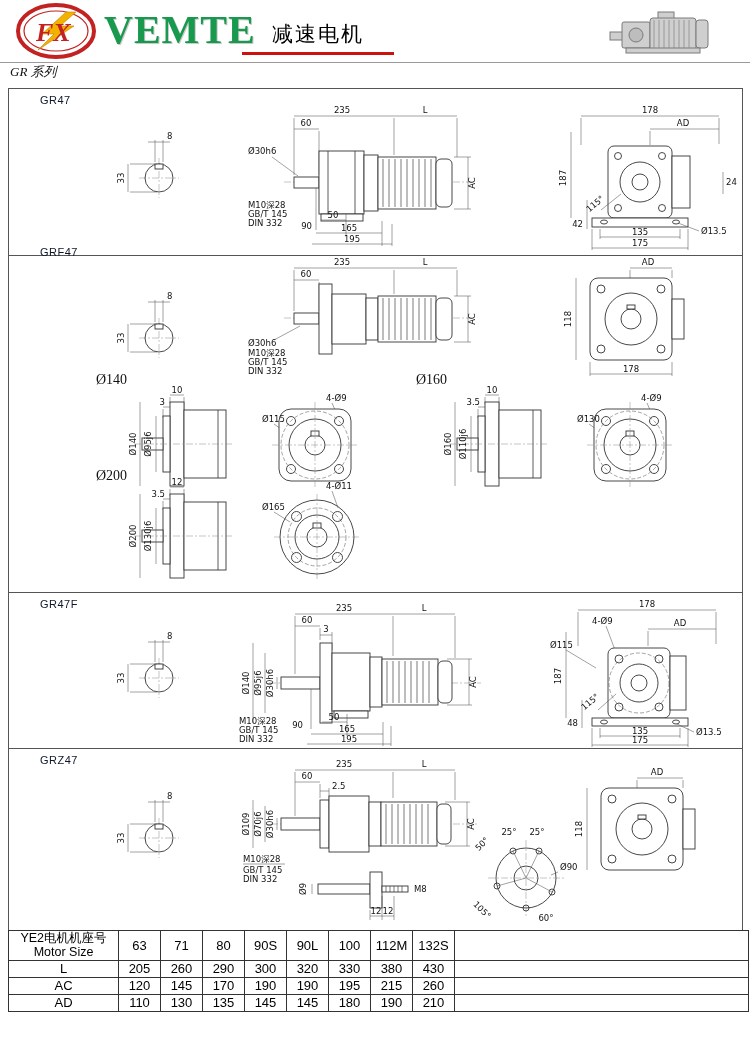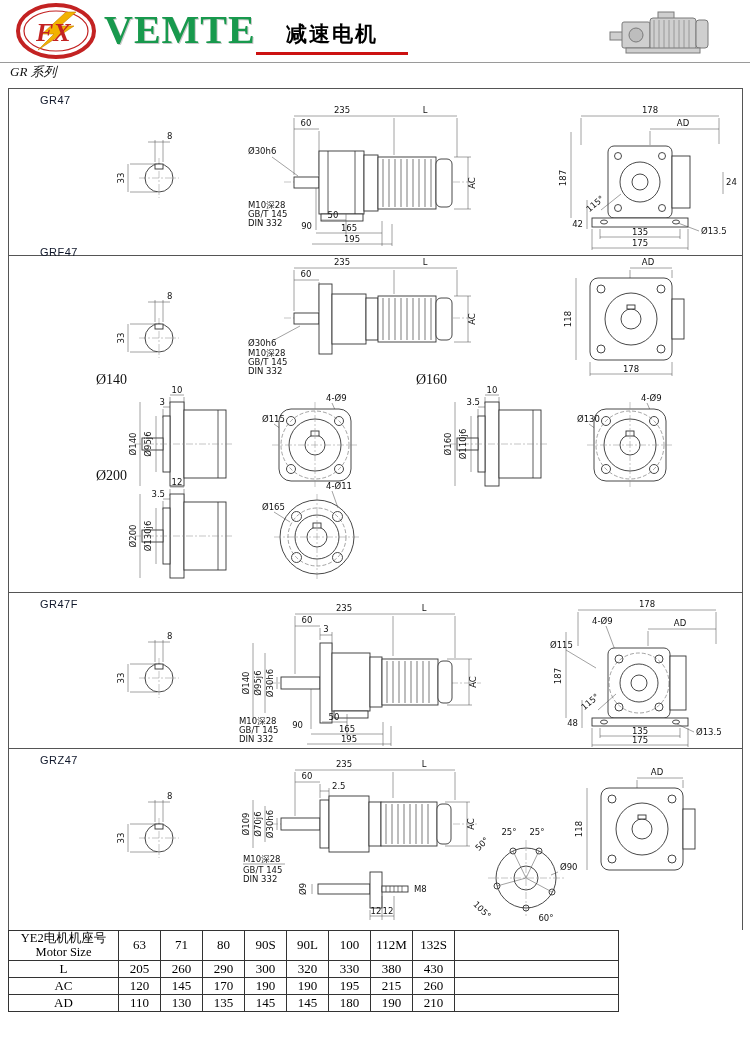--- a/index.html
+++ b/index.html
@@ -7,39 +7,39 @@
   .page{position:relative;width:750px;height:1042px;background:#fff;overflow:hidden;
         font-family:"DejaVu Sans",sans-serif;color:#111}
   .abs{position:absolute}
   .hr{position:absolute;left:8px;width:735px;height:1px;background:#555}
   .hr2{position:absolute;left:0;width:750px;height:1px;background:#9a9a9a}
   .frame{position:absolute;left:8px;top:88px;width:735px;height:842px;
          border:1px solid #555;border-bottom:none}
   .brand{position:absolute;left:104px;top:6px;font-family:"Liberation Serif",serif;
          font-weight:bold;font-size:40px;letter-spacing:1px;color:#18994d;
          text-shadow:1px 1px 0 #c9c9c9}
-  .title{position:absolute;left:256px;top:20px;width:152px;text-align:center;
-         font-size:21px;font-weight:700;letter-spacing:2px;color:#000;
+  .title{position:absolute;left:242px;top:20px;width:152px;text-align:center;
+         font-size:21px;font-weight:400;letter-spacing:2px;color:#000;
          border-bottom:3px solid #cc1111;padding-bottom:4px}
   .series{position:absolute;left:10px;top:63px;font-family:"Liberation Serif",serif;
           font-style:italic;font-size:13px;color:#111}
   .mlabel{position:absolute;font-family:Liberation Sans, sans-serif;font-size:11px;
           letter-spacing:.5px;color:#0f172a}
   .flabel{position:absolute;font-family:"Liberation Serif",serif;font-size:14px;color:#111}
   .dwg{position:absolute;overflow:visible}
   .dwg line{stroke:#333;stroke-width:.8}
   .dwg .d{stroke:#555;stroke-width:.55}
   .dwg .cl{stroke:#888;stroke-width:.5;stroke-dasharray:7 2 2 2}
   .dwg rect{fill:#fff;stroke:#333;stroke-width:.9}
   .dwg circle,.dwg ellipse,.dwg path{fill:none;stroke:#333;stroke-width:.9}
   .dwg .dash{stroke-dasharray:4 2;stroke-width:.6;stroke:#666;fill:none}
   .dwg .ribs{stroke:#444;stroke-width:.7;fill:none}
   .dwg text{fill:#111;font-size:8.5px;font-family:"DejaVu Sans",sans-serif;stroke:none}
-  .spec{position:absolute;left:8px;top:930px;width:611px;border-collapse:collapse;
-        table-layout:fixed;font-family:Liberation Serif, serif;font-size:13px;color:#000}
+  .spec{position:absolute;left:8px;top:930px;width:741px;border-collapse:collapse;
+        table-layout:fixed;font-family:Liberation Sans, sans-serif;font-size:13px;color:#000}
   .spec td{border:1px solid #333;text-align:center;padding:0;height:17px}
   .spec tr.head td{height:29px}
   .spec .hd{font-size:12.5px}
   .spec .hd div{line-height:1.15}
   .spec col.c0{width:110px}
   .spec col.cn{width:42px}
 </style>
 </head>
 <body>
 

